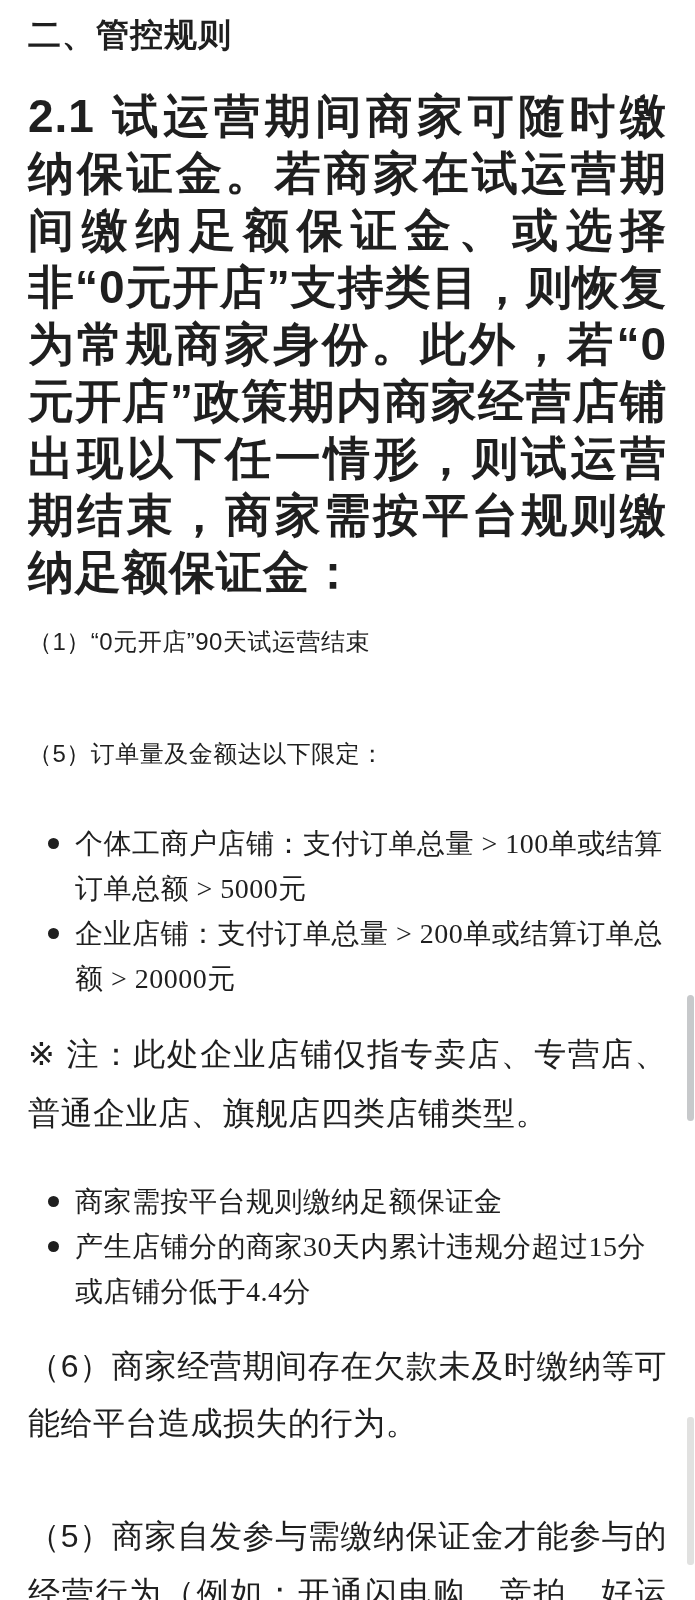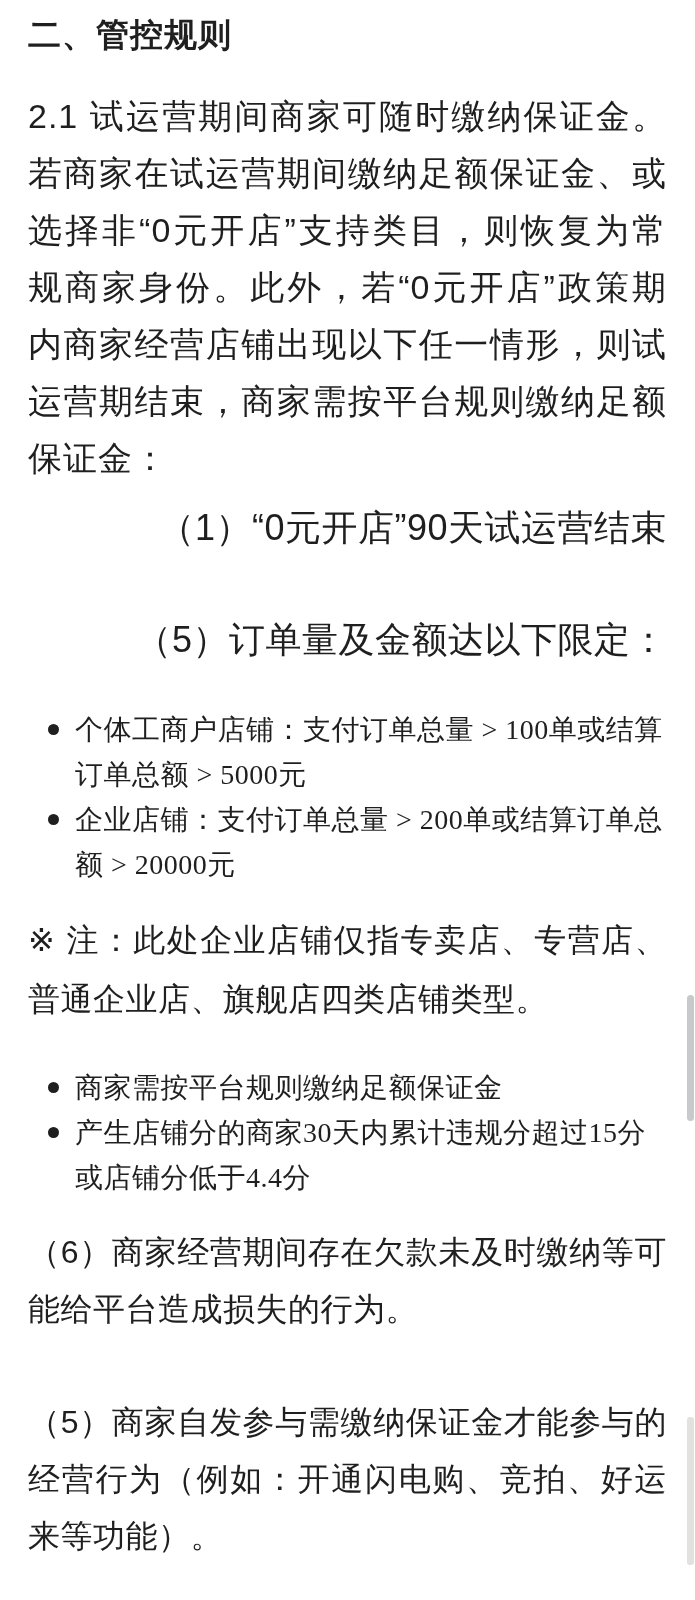--- a/index.html
+++ b/index.html
@@ -26,33 +26,32 @@
   .title {
     margin: 0;
     padding-top: 12px;
     font-size: 33px;
     line-height: 46px;
     font-weight: 700;
     letter-spacing: 1px;
   }
   .intro {
     margin: 30px 0 0 0;
-    font-size: 34px;
+    font-size: 46px;
     line-height: 57px;
-    font-weight: 400;
+    font-weight: 700;
     letter-spacing: 1px;
     text-align: justify;
   }
   .clause {
     margin: 0;
-    font-size: 36px;
+    font-size: 24px;
     line-height: 50px;
     font-weight: 500;
     letter-spacing: 0.5px;
-    text-align: right;
   }
   .clause.c1 { margin-top: 16px; }
   .clause.c2 { margin-top: 62px; }
   .clause.c3 { margin-top: 50px; }
   .clause-para {
     margin: 0;
     font-size: 32px;
     line-height: 57px;
     font-weight: 500;
     letter-spacing: 0.5px;

